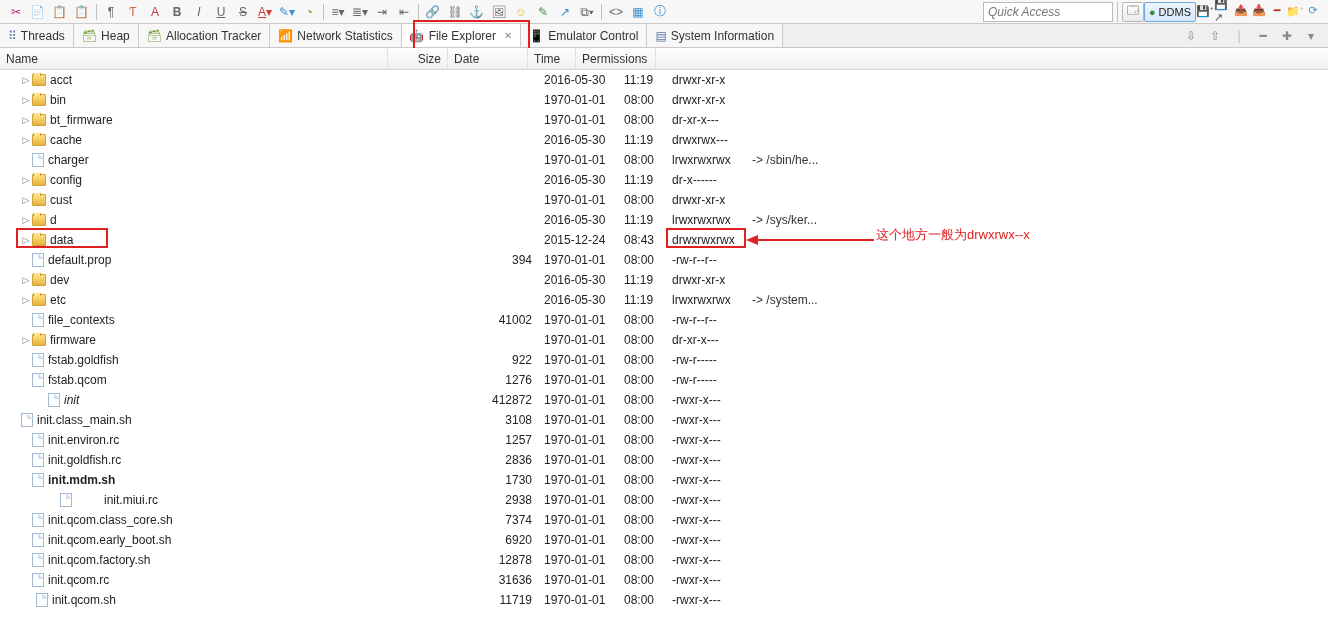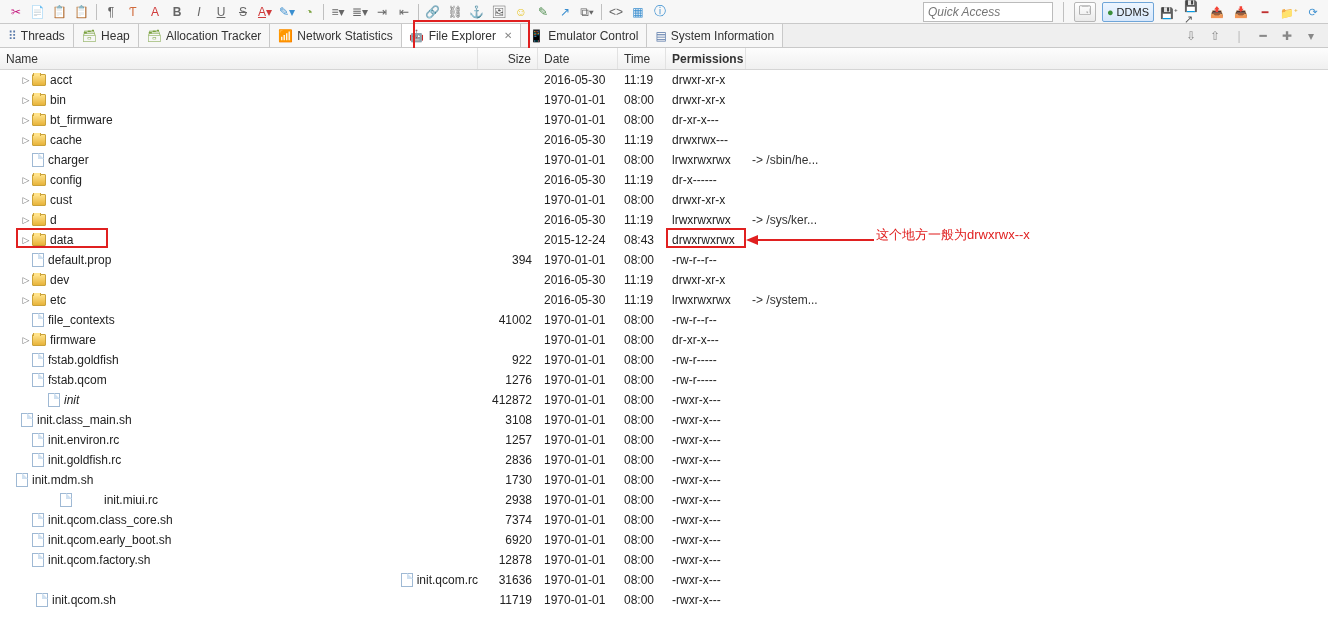--- a/index.html
+++ b/index.html
@@ -34,22 +34,21 @@
     cursor: pointer;
   }
   .tb-sep {
     width: 1px; height: 16px;
     background: #c0c0c0;
     margin: 0 2px;
   }
   .quick-access {
     margin-left: auto;
     display: flex;
-    align-items: flex-end;
-    gap: 6px;
+    align-items: flex-start;
   }
   .quick-access input {
     width: 130px;
     height: 20px;
     border: 1px solid #bbb;
     padding: 0 4px;
     font-size: 12px;
     font-style: italic;
     color: #666;
     background: #fff;
@@ -137,25 +136,25 @@
     background: linear-gradient(#fdfdfd,#f0f0f0);
     border-bottom: 1px solid #d5d5d5;
     font-size: 12px;
     color: #333;
   }
   .th {
     border-right: 1px solid #e2e2e2;
     padding: 3px 6px;
     display:flex; align-items:center;
   }
-  .col-name  { width: 478px; }
+  .col-name  { width: 388px; }
   .col-size  { width: 60px; justify-content: flex-end; }
   .col-date  { width: 80px; }
   .col-time  { width: 48px; }
-  .col-perm  { width: 80px; font-weight: bold; }
+  .col-perm  { width: 80px; }
   .col-info  { flex: 1; }
 
   .tbody {
     position: relative;
   }
   .row {
     height: 20px;
     display: flex;
     align-items: center;
     font-size: 12px;
@@ -562,21 +561,21 @@
           <span class="icon-file"></span>
           <span>init.goldfish.rc</span>
         </div>
         <div class="cell c-size">2836</div>
         <div class="cell c-date">1970-01-01</div>
         <div class="cell c-time">08:00</div>
         <div class="cell c-perm">-rwxr-x---</div>
         <div class="cell c-info"></div>
       </div>
       <div class="row">
-        <div class="cell c-name" style="padding-left: 4px;">
+        <div class="cell c-name" style="padding-left: 20px; font-weight: bold;">
           <span class="twisty"></span>
           <span class="icon-file"></span>
           <span>init.mdm.sh</span>
         </div>
         <div class="cell c-size">1730</div>
         <div class="cell c-date">1970-01-01</div>
         <div class="cell c-time">08:00</div>
         <div class="cell c-perm">-rwxr-x---</div>
         <div class="cell c-info"></div>
       </div>
@@ -622,21 +621,21 @@
           <span class="icon-file"></span>
           <span>init.qcom.factory.sh</span>
         </div>
         <div class="cell c-size">12878</div>
         <div class="cell c-date">1970-01-01</div>
         <div class="cell c-time">08:00</div>
         <div class="cell c-perm">-rwxr-x---</div>
         <div class="cell c-info"></div>
       </div>
       <div class="row">
-        <div class="cell c-name" style="padding-left: 20px; justify-content: flex-end;">
+        <div class="cell c-name" style="padding-left: 20px;">
           <span class="twisty"></span>
           <span class="icon-file"></span>
           <span>init.qcom.rc</span>
         </div>
         <div class="cell c-size">31636</div>
         <div class="cell c-date">1970-01-01</div>
         <div class="cell c-time">08:00</div>
         <div class="cell c-perm">-rwxr-x---</div>
         <div class="cell c-info"></div>
       </div>

